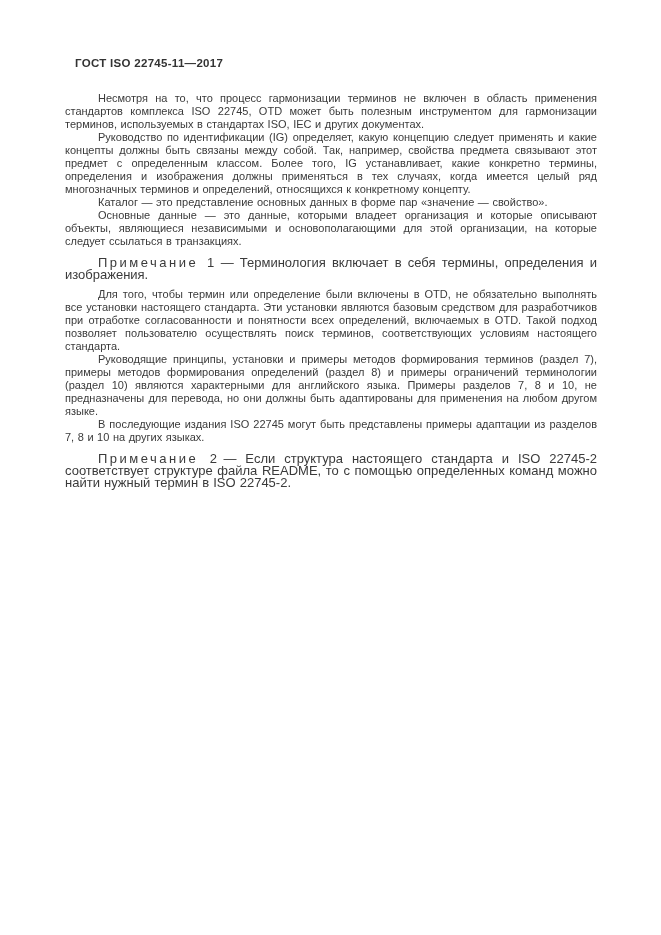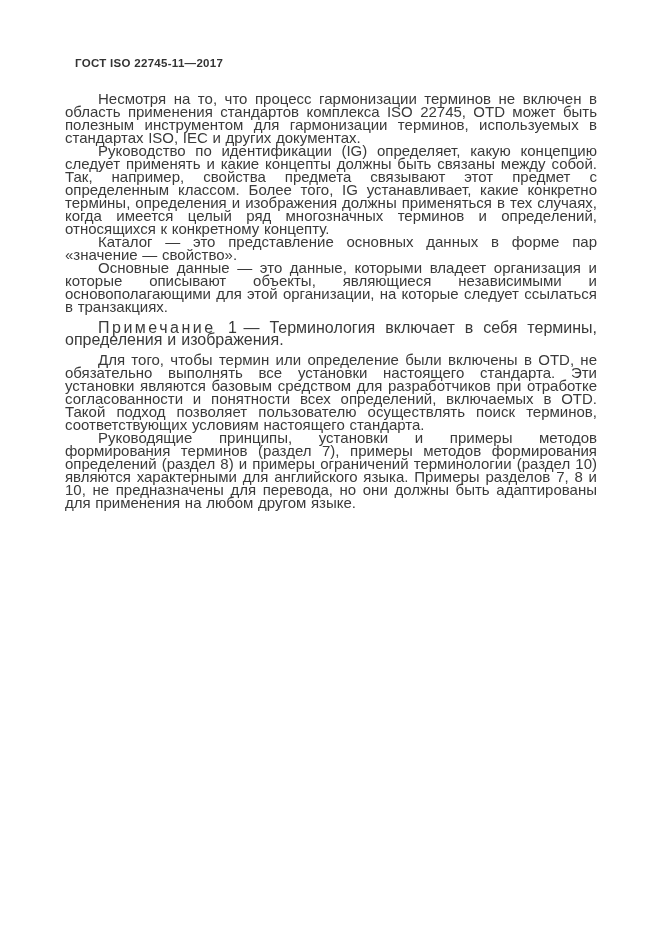--- a/index.html
+++ b/index.html
@@ -26,29 +26,29 @@
   .doc-header {
     font-weight: bold;
     font-size: 11.5px;
     line-height: 13px;
     letter-spacing: 0.3px;
     margin: 0 0 22px 10px;
     color: #333333;
   }
   p.body {
     margin: 0;
-    font-size: 15px;
+    font-size: 11px;
     line-height: 13px;
     text-align: justify;
     text-indent: 33px;
     word-spacing: 0.5px;
   }
   p.note {
     margin: 9px 0 7px 0;
-    font-size: 16px;
+    font-size: 13px;
     line-height: 12px;
     text-align: justify;
     text-indent: 33px;
     word-spacing: 0.5px;
   }
   .note-label {
     letter-spacing: 2.5px;
   }
   .note-text {
     margin-left: 4px;
@@ -79,18 +79,20 @@
     <p class="body">Основные данные — это данные, которыми владеет организация и которые описывают объекты, являющиеся независимыми и основополагающими для этой организации, на которые следует ссылаться в транзакциях.</p>
 
 
     <p class="note"><span class="note-label">Примечание 1</span><span class="note-text">— Терминология включает в себя термины, определения и изображения.</span></p>
 
     <p class="body">Для того, чтобы термин или определение были включены в OTD, не обязательно выполнять все установки настоящего стандарта. Эти установки являются базовым средством для разработчиков при отработке согласованности и понятности всех определений, включаемых в OTD. Такой подход позволяет пользователю осуществлять поиск терминов, соответствующих условиям настоящего стандарта.</p>
 
 
     <p class="body">Руководящие принципы, установки и примеры методов формирования терминов (раздел 7), примеры методов формирования определений (раздел 8) и примеры ограничений терминологии (раздел 10) являются характерными для английского языка. Примеры разделов 7, 8 и 10, не предназначены для перевода, но они должны быть адаптированы для применения на любом другом языке.</p>
 
+    <p class="body">В последующие издания ISO 22745 могут быть представлены примеры адаптации из разделов 7, 8 и 10 на других языках.</p>
 
+    <p class="note"><span class="note-label">Примечание 2</span><span class="note-text">— Если структура настоящего стандарта и ISO 22745-2 соответствует структуре файла README, то с помощью определенных команд можно найти нужный термин в ISO 22745-2.</span></p>
 
   </div>
 
   <div class="page-number">VI</div>
 </div>
 
 </body></html>

